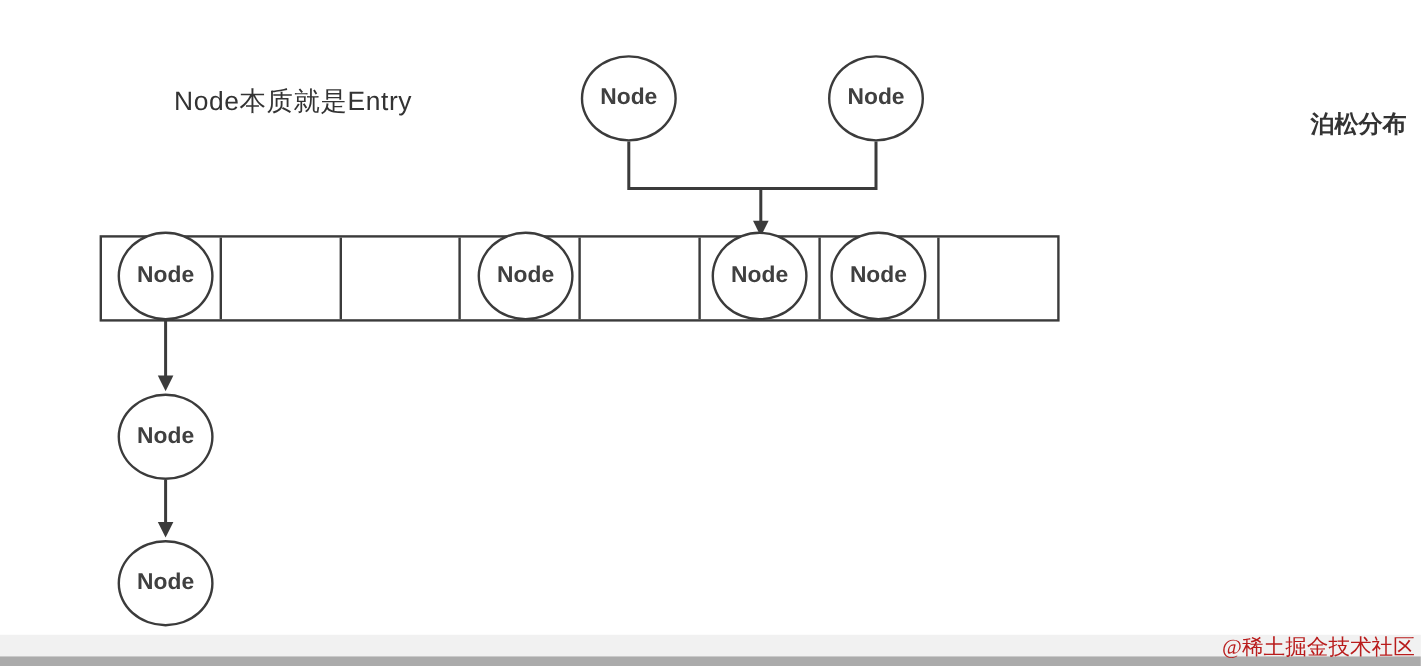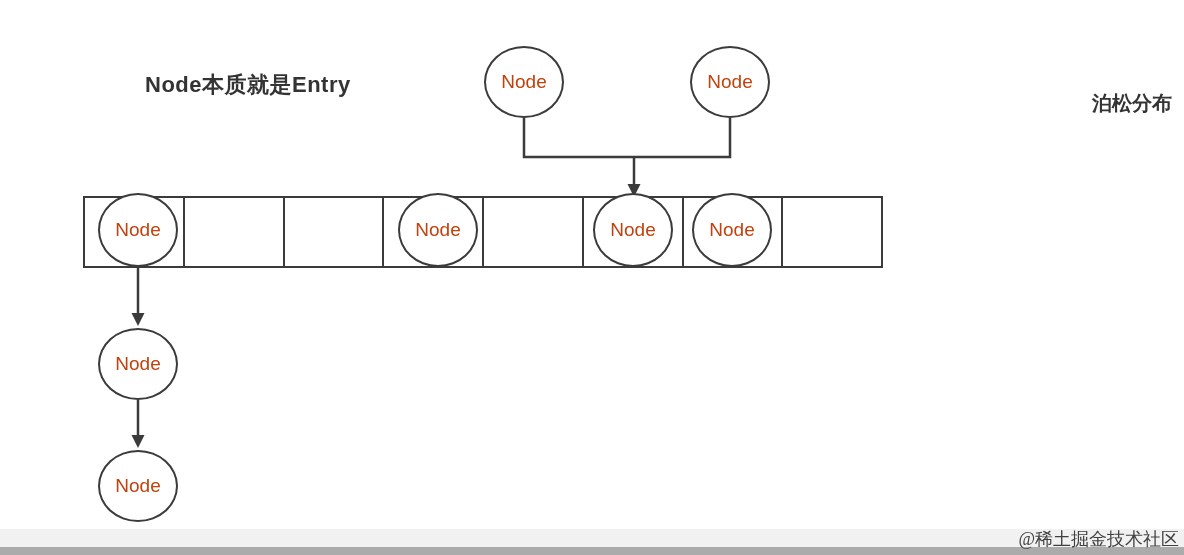--- a/index.html
+++ b/index.html
@@ -4,40 +4,40 @@
 <style>
   html,body{margin:0;padding:0;}
   body{
     width:1184px;height:555px;position:relative;overflow:hidden;
     background:#ffffff;
     font-family:"Liberation Sans","DejaVu Sans",sans-serif;
   }
   .abs{position:absolute;}
   #title{
     left:145px;top:70px;
-    font-size:22px;font-weight:bold;color:#333333;
+    font-size:22px;font-weight:normal;color:#333333;
     letter-spacing:0.5px;white-space:nowrap;text-align:right;
   }
   #annotation{
     left:1044px;top:90px;
     font-size:20px;font-weight:bold;color:#333333;
     white-space:nowrap;
     margin-left:48px;
   }
   .node-circle{
     position:absolute;
     width:80px;height:72px;
     border:2.5px solid #3b3b3b;border-radius:50%;
     background:#ffffff;
     display:flex;align-items:center;justify-content:center;
     box-sizing:border-box;
     z-index:3;
   }
   .node-circle span{
-    font-size:19px;font-weight:normal;color:#c2410c;
+    font-size:19px;font-weight:bold;color:#404040;
   }
   #bucket-array{
     left:83px;top:196px;width:800px;height:72px;
     border:2px solid #3b3b3b;
     box-sizing:border-box;
     display:flex;
     z-index:1;
   }
   .bucket-cell{
     flex:1;height:100%;
@@ -117,13 +117,13 @@
 
 <div class="node-circle abs" style="left:98px;top:328px;">
   <span>Node</span>
 </div>
 <div class="node-circle abs" style="left:98px;top:450px;">
   <span>Node</span>
 </div>
 
 <div id="footer-band-light" class="abs" style="background: rgb(241, 241, 241);"></div>
 <div id="footer-band-dark" class="abs" style="background: rgb(171, 171, 171);"></div>
-<div id="watermark" class="abs" style="color: #404040;">@稀土掘金技术社区</div>
+<div id="watermark" class="abs" style="color: #b91c1c;">@稀土掘金技术社区</div>
 
 </body></html>

